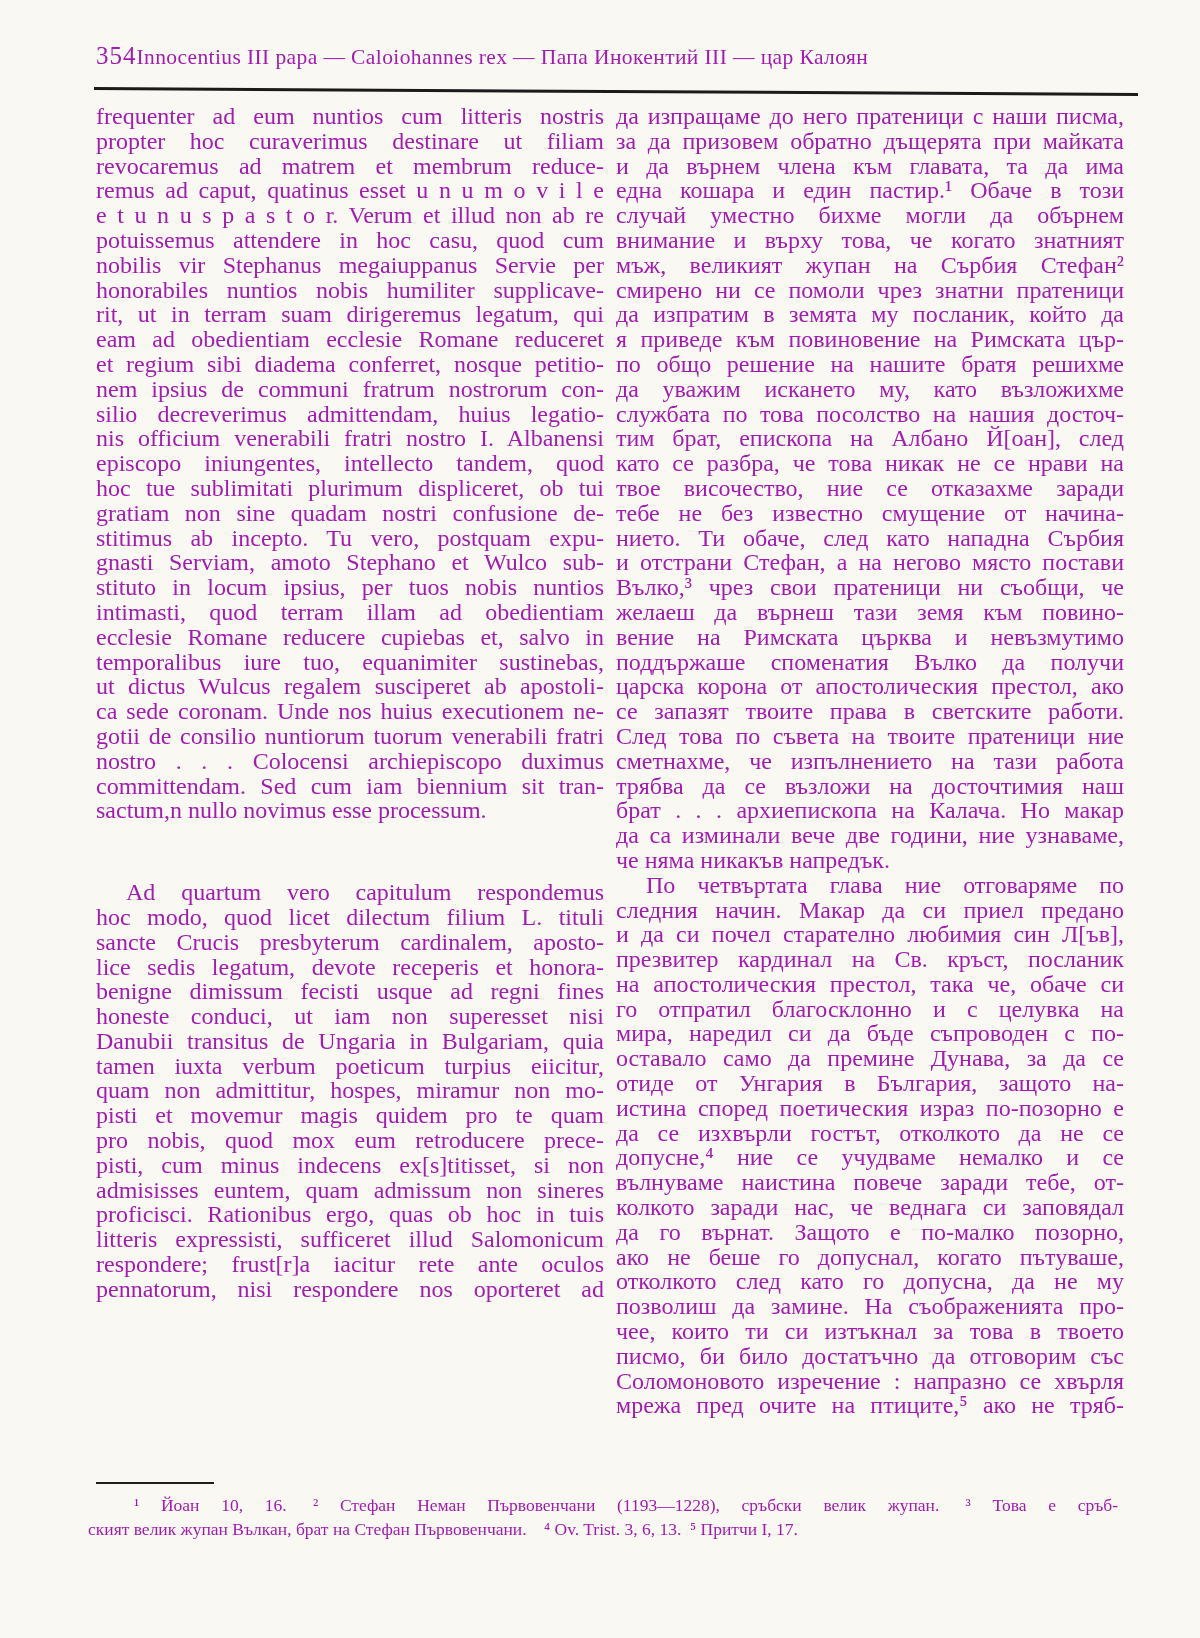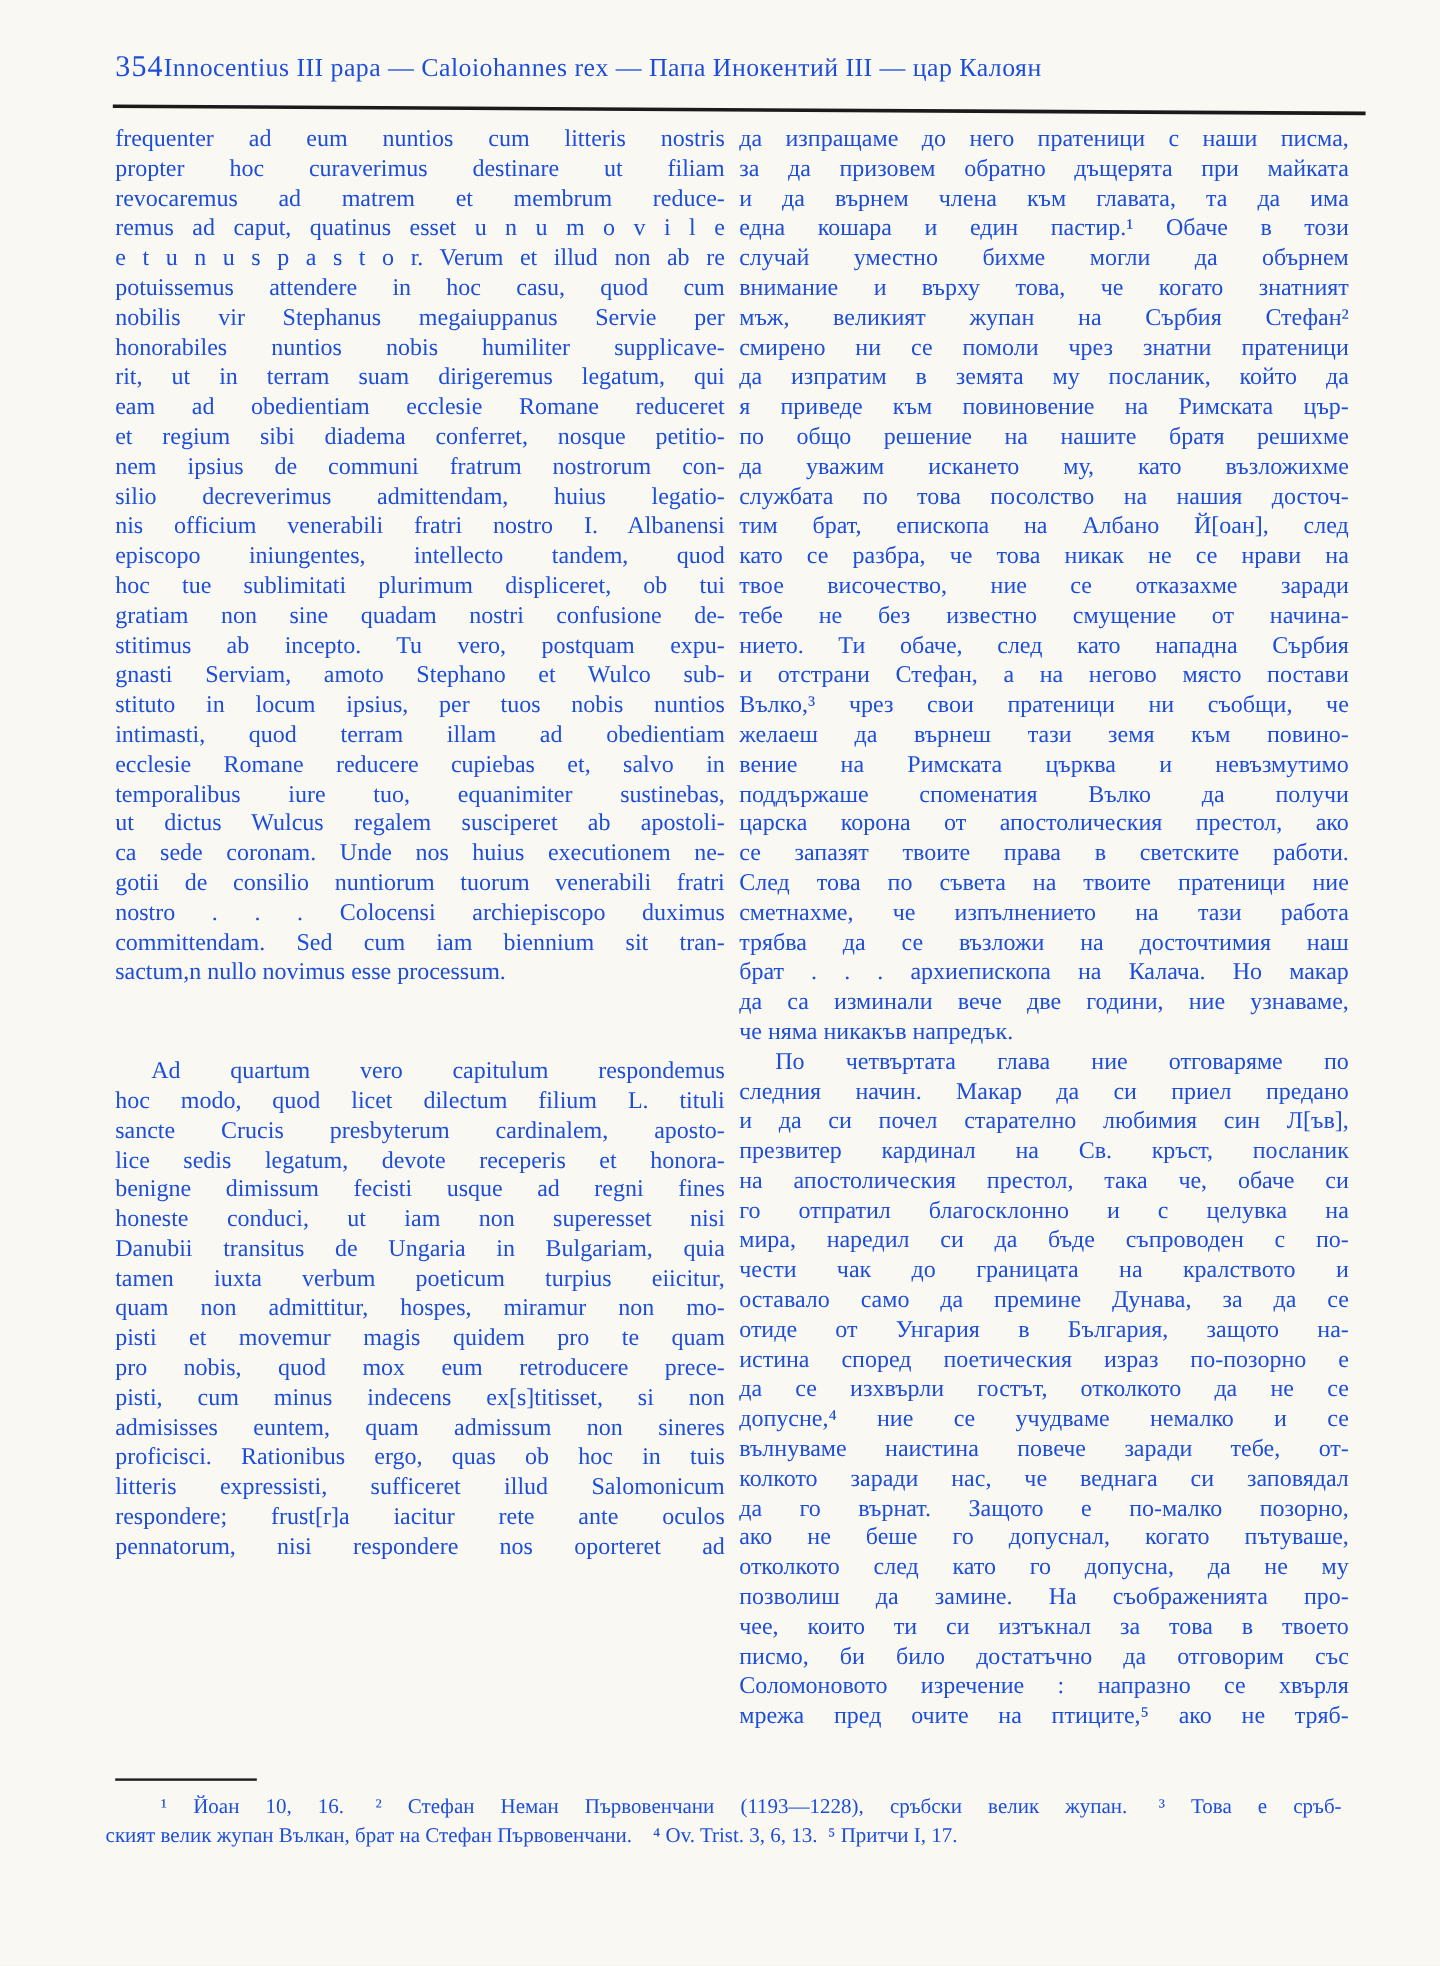--- a/index.html
+++ b/index.html
@@ -1,41 +1,41 @@
 <!DOCTYPE html>
 <html lang="bg"><head>
 <meta charset="utf-8">
 <style>
   html,body{margin:0;padding:0;}
   body{background:#e9e7e1;}
   .page{
     position:relative;
     width:1200px;height:1638px;
     background:#f9f8f3;
-    color:#1d4ed8;
+    color:#a21caf;
     font-family:"Liberation Serif","DejaVu Serif",serif;
     overflow:hidden;
     box-sizing:border-box;
   }
   .header{
     position:absolute;top:42px;left:96px;right:76px;
     display:flex;align-items:baseline;
   }
   .page-num{font-size:25px;letter-spacing:1px;}
   .running-title{flex:1;text-align:left;font-size:21.5px;letter-spacing:0.4px;}
   .header-rule{
     position:absolute;top:87px;left:94px;right:62px;height:3px;
     background:#1b1b1b;
     transform:rotate(0.33deg);transform-origin:left center;
   }
   .columns{
     position:absolute;top:104px;left:96px;
     display:flex;gap:12px;
   }
-  .col{width:508px;font-size:20px;line-height:24.8px;}
+  .col{width:508px;font-size:24px;line-height:24.8px;}
   .line{
     text-align:justify;
     text-align-last:justify;
   }
   .line.indent{text-indent:30px;}
   .line.nojust{text-align-last:left;}
   .block-gap{margin-top:57px;}
   .footnote-rule{
     position:absolute;top:1482px;left:96px;width:118px;height:2px;
     background:#1e1e1e;
@@ -145,21 +145,20 @@
           <div class="line">брат . . .  архиепископа на Калача. Но макар</div>
           <div class="line">да са изминали вече две години, ние узнаваме,</div>
           <div class="line nojust">че няма никакъв напредък.</div>
           <div class="line indent">По четвъртата глава ние отговаряме по</div>
           <div class="line">следния начин. Макар да си приел  предано</div>
           <div class="line">и да си почел старателно любимия син Л[ъв],</div>
           <div class="line">презвитер кардинал на Св. кръст, посланик</div>
           <div class="line">на апостолическия престол, така че, обаче си</div>
           <div class="line">го отпратил благосклонно и с целувка на</div>
           <div class="line">мира, наредил си да бъде съпроводен с по-</div>
-          <div class="line">чести чак до границата на кралството и</div>
           <div class="line">оставало само да премине Дунава, за да се</div>
           <div class="line">отиде от Унгария в България, защото на-</div>
           <div class="line">истина според поетическия израз по-позорно е</div>
           <div class="line">да се изхвърли гостът, отколкото да не се</div>
           <div class="line">допусне,⁴  ние се учудваме немалко и се</div>
           <div class="line">вълнуваме наистина повече заради тебе, от-</div>
           <div class="line">колкото заради нас, че веднага си заповядал</div>
           <div class="line">да го върнат. Защото е по-малко позорно,</div>
           <div class="line">ако не беше го допуснал, когато пътуваше,</div>
           <div class="line">отколкото след като го допусна, да не му</div>

